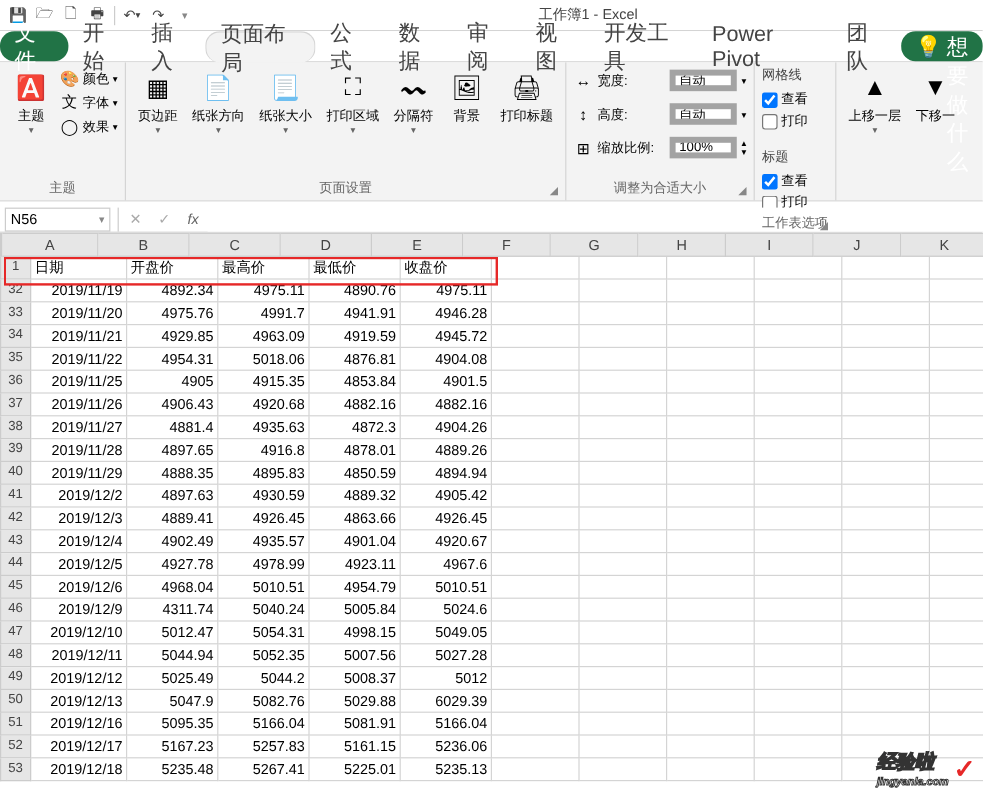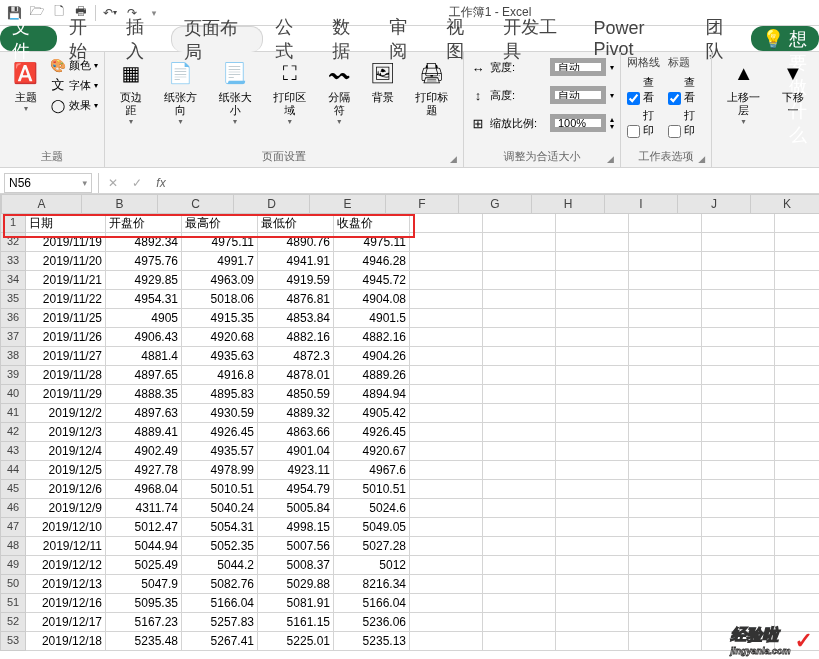--- a/index.html
+++ b/index.html
@@ -31,21 +31,21 @@
     .big-btn .label { font-size: 11px; text-align: center; line-height: 13px; margin-top: 2px; }
     .big-btn .arrow { font-size: 8px; color: #666; }
     
     .small-row { display: flex; align-items: center; gap: 3px; font-size: 11px; padding: 2px 0; cursor: pointer; white-space: nowrap; }
     .small-icon { width: 16px; height: 16px; display: inline-flex; align-items: center; justify-content: center; font-size: 13px; }
     
     .fit-group .row { display: flex; align-items: center; gap: 4px; font-size: 11px; margin: 3px 0; }
     .fit-group input { width: 56px; height: 18px; font-size: 11px; border: 5px solid #a3a3a3; padding: 0 3px; }
     .fit-group .label { width: 56px; }
     
-    .sheet-opt { display: flex; gap: 4px; }
+    .sheet-opt { display: flex; gap: 15px; flex-direction: column; }
     .sheet-col { display: flex; flex-direction: column; gap: 3px; font-size: 11px; }
     .sheet-col .hdr { color: #444; margin-bottom: 2px; }
     .sheet-col label { display: flex; align-items: flex-end; gap: 3px; cursor: pointer; }
     .sheet-col input[type=checkbox] { width: 13px; height: 13px; }
     
     
     .formula-bar { height: 26px; display: flex; align-items: flex-end; border-bottom: 1px solid #d4d4d4; background: #fff; }
     .name-box { width: 88px; height: 20px; border: 1px solid #ccc; margin: 0 4px; display: flex; align-items: center; padding: 0 4px; font-size: 12px; }
     .name-box .dd { margin-left: auto; color: #888; font-size: 9px; }
     .fb-btn { width: 24px; height: 20px; display: flex; align-items: center; justify-content: center; color: #aaa; cursor: pointer; }
@@ -553,21 +553,21 @@
           <div class="cell wDef"></div>
           <div class="cell wDef"></div>
           <div class="cell wDef"></div>
           <div class="cell wDef"></div>
         </div>
         <div class="data-row">
           <div class="cell wA">2019/12/13</div>
           <div class="cell wB">5047.9</div>
           <div class="cell wC">5082.76</div>
           <div class="cell wD">5029.88</div>
-          <div class="cell wE">8216.34</div>
+          <div class="cell wE">6029.39</div>
           <div class="cell wDef"></div>
           <div class="cell wDef"></div>
           <div class="cell wDef"></div>
           <div class="cell wDef"></div>
           <div class="cell wDef"></div>
           <div class="cell wDef"></div>
         </div>
         <div class="data-row">
           <div class="cell wA">2019/12/16</div>
           <div class="cell wB">5095.35</div>

